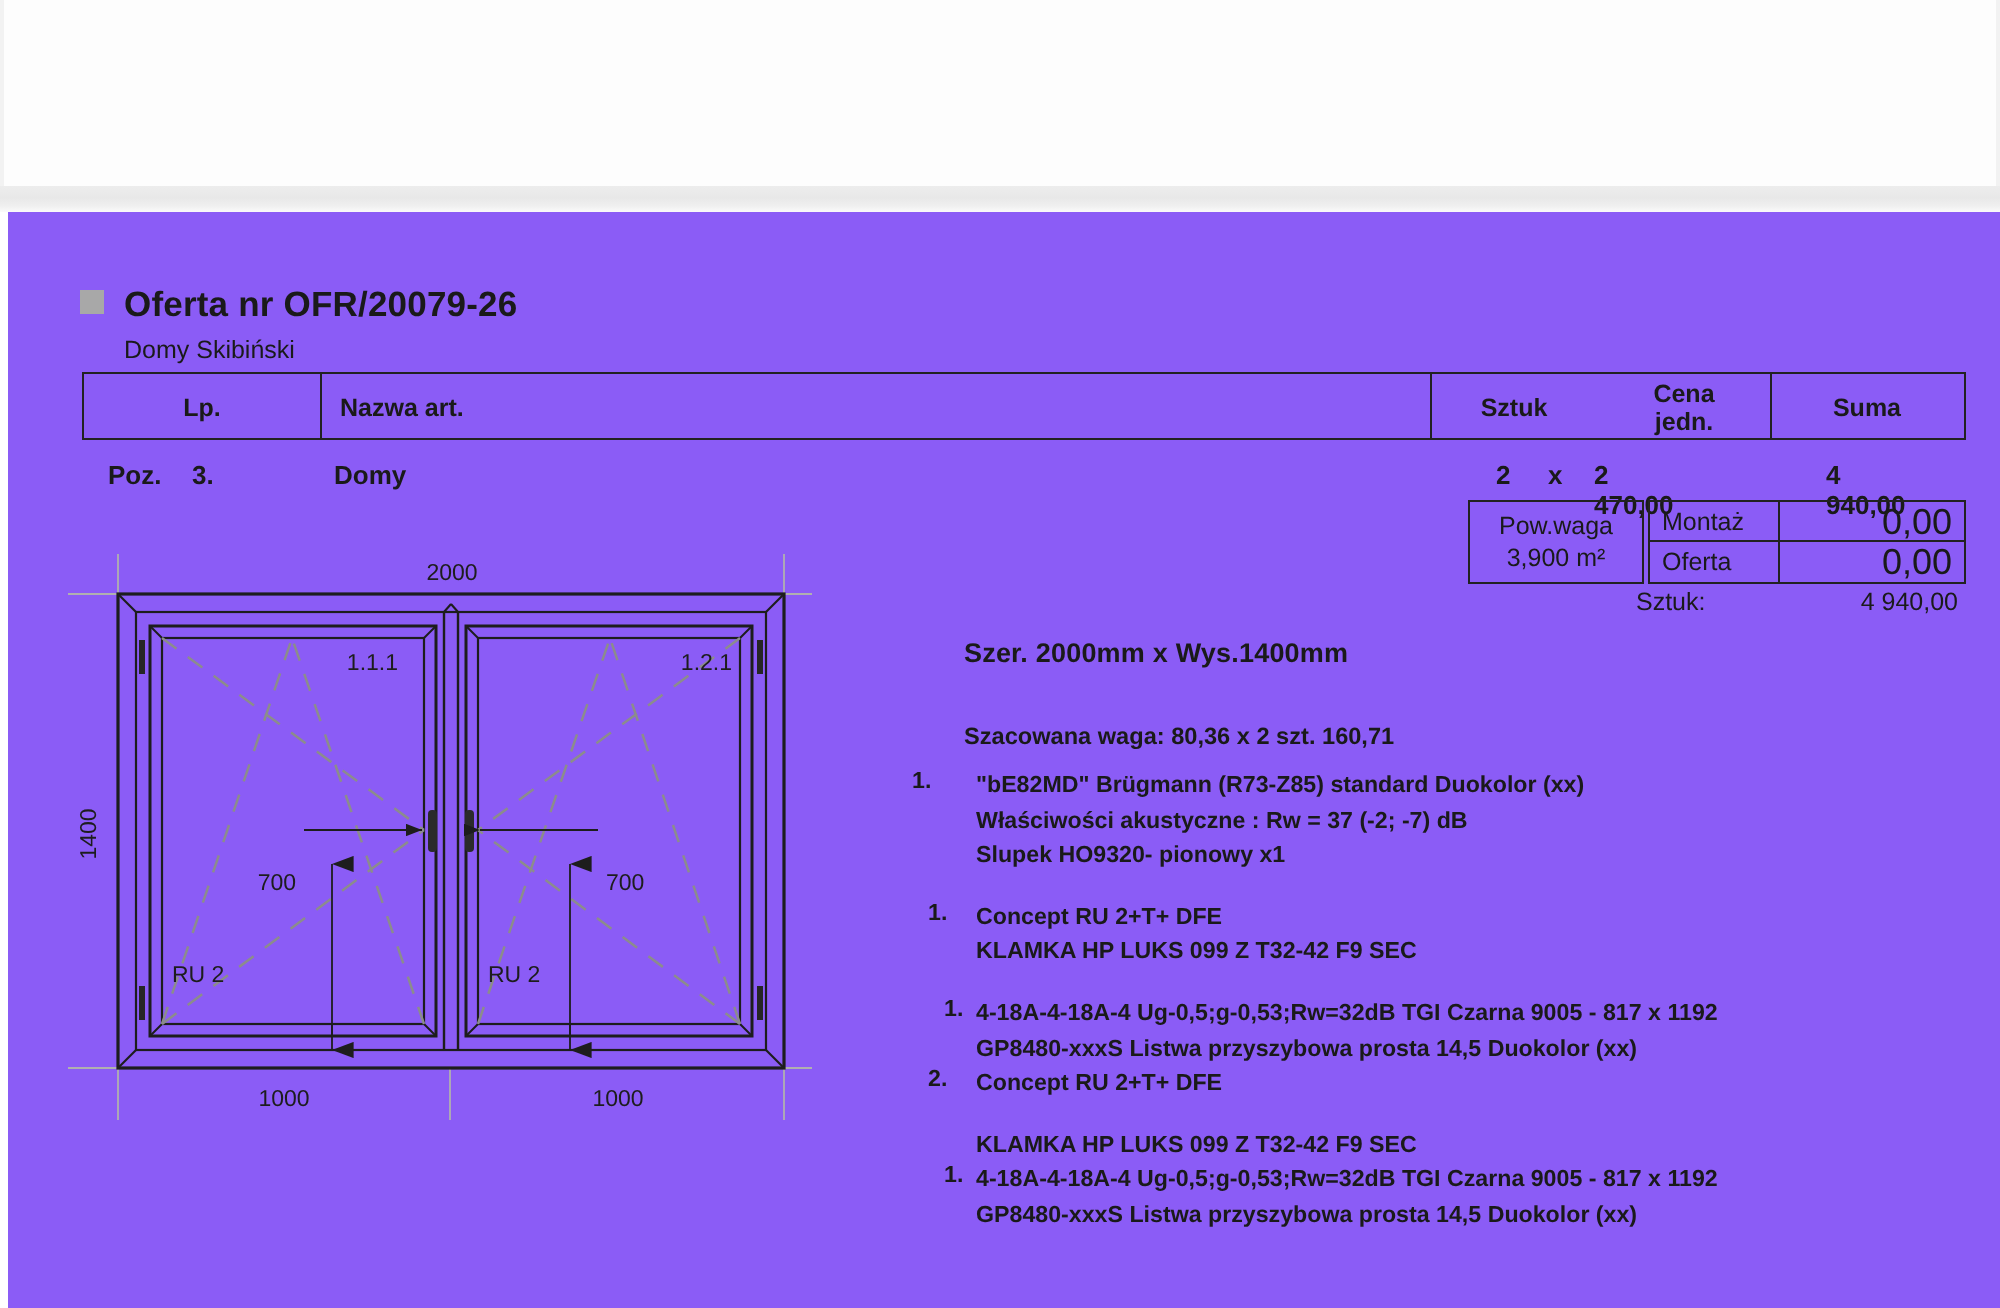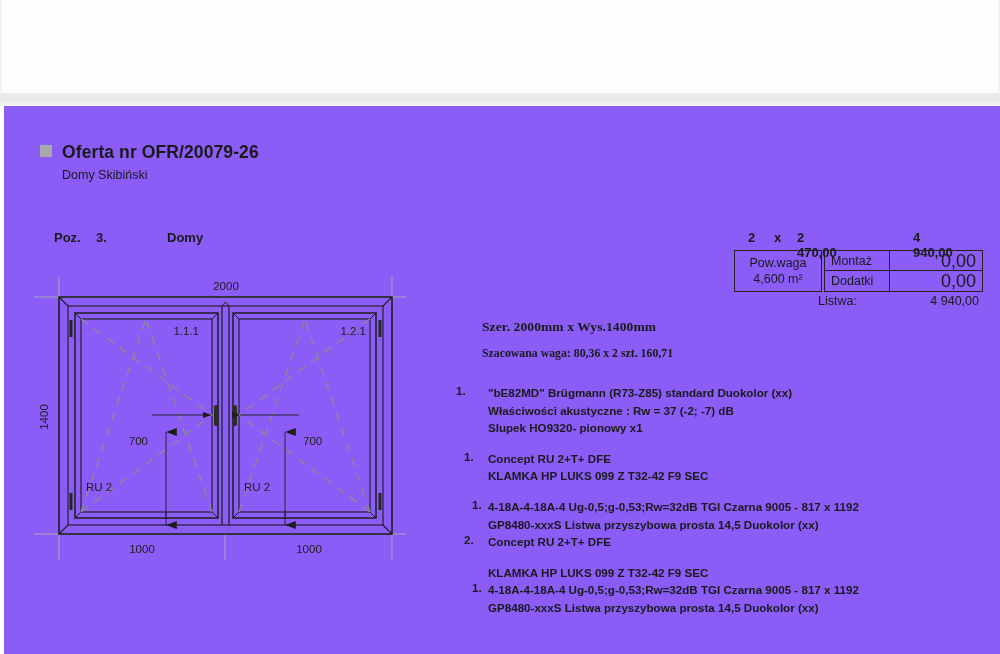--- a/index.html
+++ b/index.html
@@ -82,23 +82,23 @@
   .md-val{
     position:absolute;right:6px;font-size:18px;text-align:left;
   }
   #razem-row{
     position:absolute;left:0;top:44px;width:249px;height:18px;
   }
   #razem-label{position:absolute;left:84px;top:0;font-size:12.5px;}
   #razem-val{position:absolute;right:4px;top:0;font-size:12.5px;}
 
   
-  #dims{position:absolute;left:478px;top:213px;font-family:Liberation Serif, serif;}
+  #dims{position:absolute;left:478px;top:213px;}
   #dim-main{font-size:13.5px;font-weight:bold;letter-spacing:.1px;}
-  #dim-weight{font-size:11.8px;font-weight:bold;margin-top:11px;}
+  #dim-weight{font-size:11.8px;font-weight:bold;margin-top:27px;}
 
   
   #spec{position:absolute;left:452px;top:278px;width:520px;}
   .spec-item{position:relative;margin-bottom:0px;}
   .num{position:absolute;font-size:11.6px;font-weight:bold;}
   .num.l0{left:0px;}
   .num.l1{left:8px;}
   .num.l2{left:16px;}
   .txt{font-size:11.6px;font-weight:bold;line-height:1.52;}
   .txt.i0{padding-left:32px;}
@@ -114,49 +114,63 @@
 <div id="top-blank"></div>
 <div id="top-separator"></div>
 
 <div id="page">
 
   <div id="doc-header">
     <span class="sq-bullet"></span><span id="offer-title">Oferta nr  OFR/20079-26</span>
   </div>
   <div id="customer">Domy Skibiński</div>
 
+  <div id="tbl-head">
+    <div class="vsep" style="left:118px"></div>
+    <div class="vsep" style="left:673px"></div>
+    <div class="vsep" style="left:843px"></div>
+
+    <div class="th" style="left:0px;width:118px">Lp.</div>
+    <div class="th" style="left:128px;width:200px;justify-content:flex-start">Nazwa art.</div>
+    <div class="th" style="left:673px;width:84px">Sztuk</div>
+    <div class="th two-line" style="left:757px;width:86px">
+      <span>Cena</span>
+      <span>jedn.</span>
+    </div>
+    <div class="th" style="left:843px;width:97px">Suma</div>
+  </div>
 
   <div id="row-poz">
     <span class="cell-abs" style="left:50px;top:0">Poz.</span>
     <span class="cell-abs" style="left:92px;top:0">3.</span>
     <span class="cell-abs" style="left:163px;top:0">Domy</span>
     <span class="cell-abs" style="left:744px;top:0">2</span>
     <span class="cell-abs" style="left:770px;top:0">x</span>
     <span class="cell-abs" style="left:793px;top:0">2 470,00</span>
     <span class="cell-abs" style="left:909px;top:0">4 940,00</span>
   </div>
 
   <div id="sum-wrap">
     <div id="pow-box">
       <span>Pow.waga</span>
-      <span>4,600 m²</span>
+      <span>3,900 m²</span>
     </div>
     <div id="md-box">
       <div class="md-divider"></div>
       <div class="md-row" style="top:0">
         <span class="md-label">Montaż</span>
         <span class="md-val">0,00</span>
       </div>
       <div class="md-row" style="top:19.3px">
-        <span class="md-label">Dodatki</span>
+        <span class="md-label">Oferta</span>
         <span class="md-val">0,00</span>
       </div>
     </div>
     <div id="razem-row">
-      <span id="razem-label">Listwa:</span>
+      <span id="razem-label">Sztuk:</span>
       <span id="razem-val">4 940,00</span>
     </div>
   </div>
 
   <div id="dims">
     <div id="dim-main">Szer. 2000mm x Wys.1400mm</div>
     <div id="dim-weight">Szacowana waga: 80,36 x 2 szt. 160,71</div>
   </div>
 
   <div id="spec">

